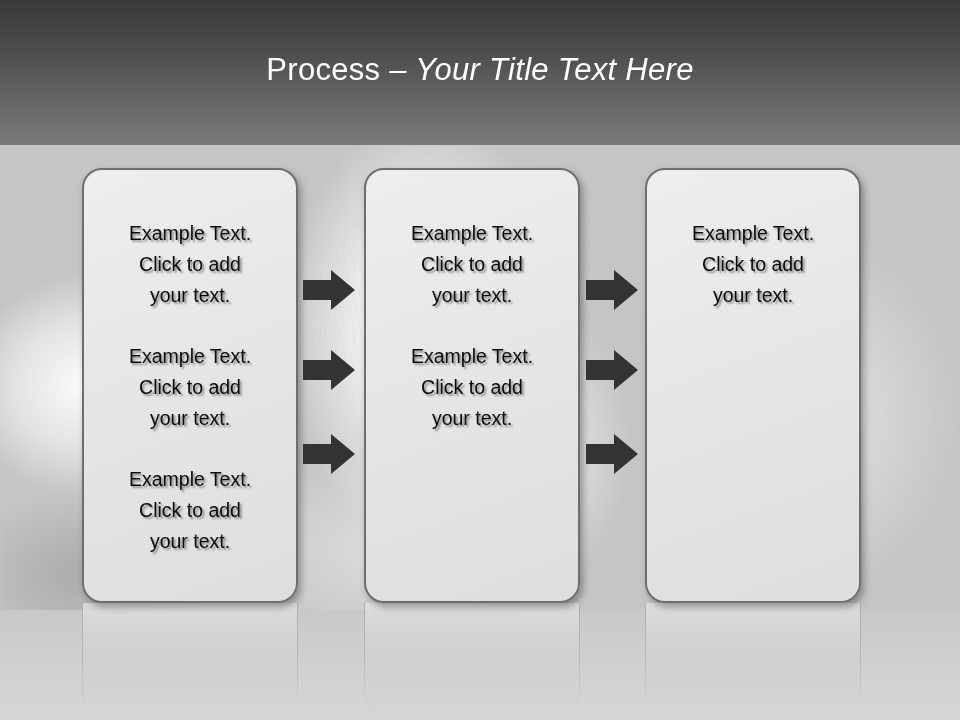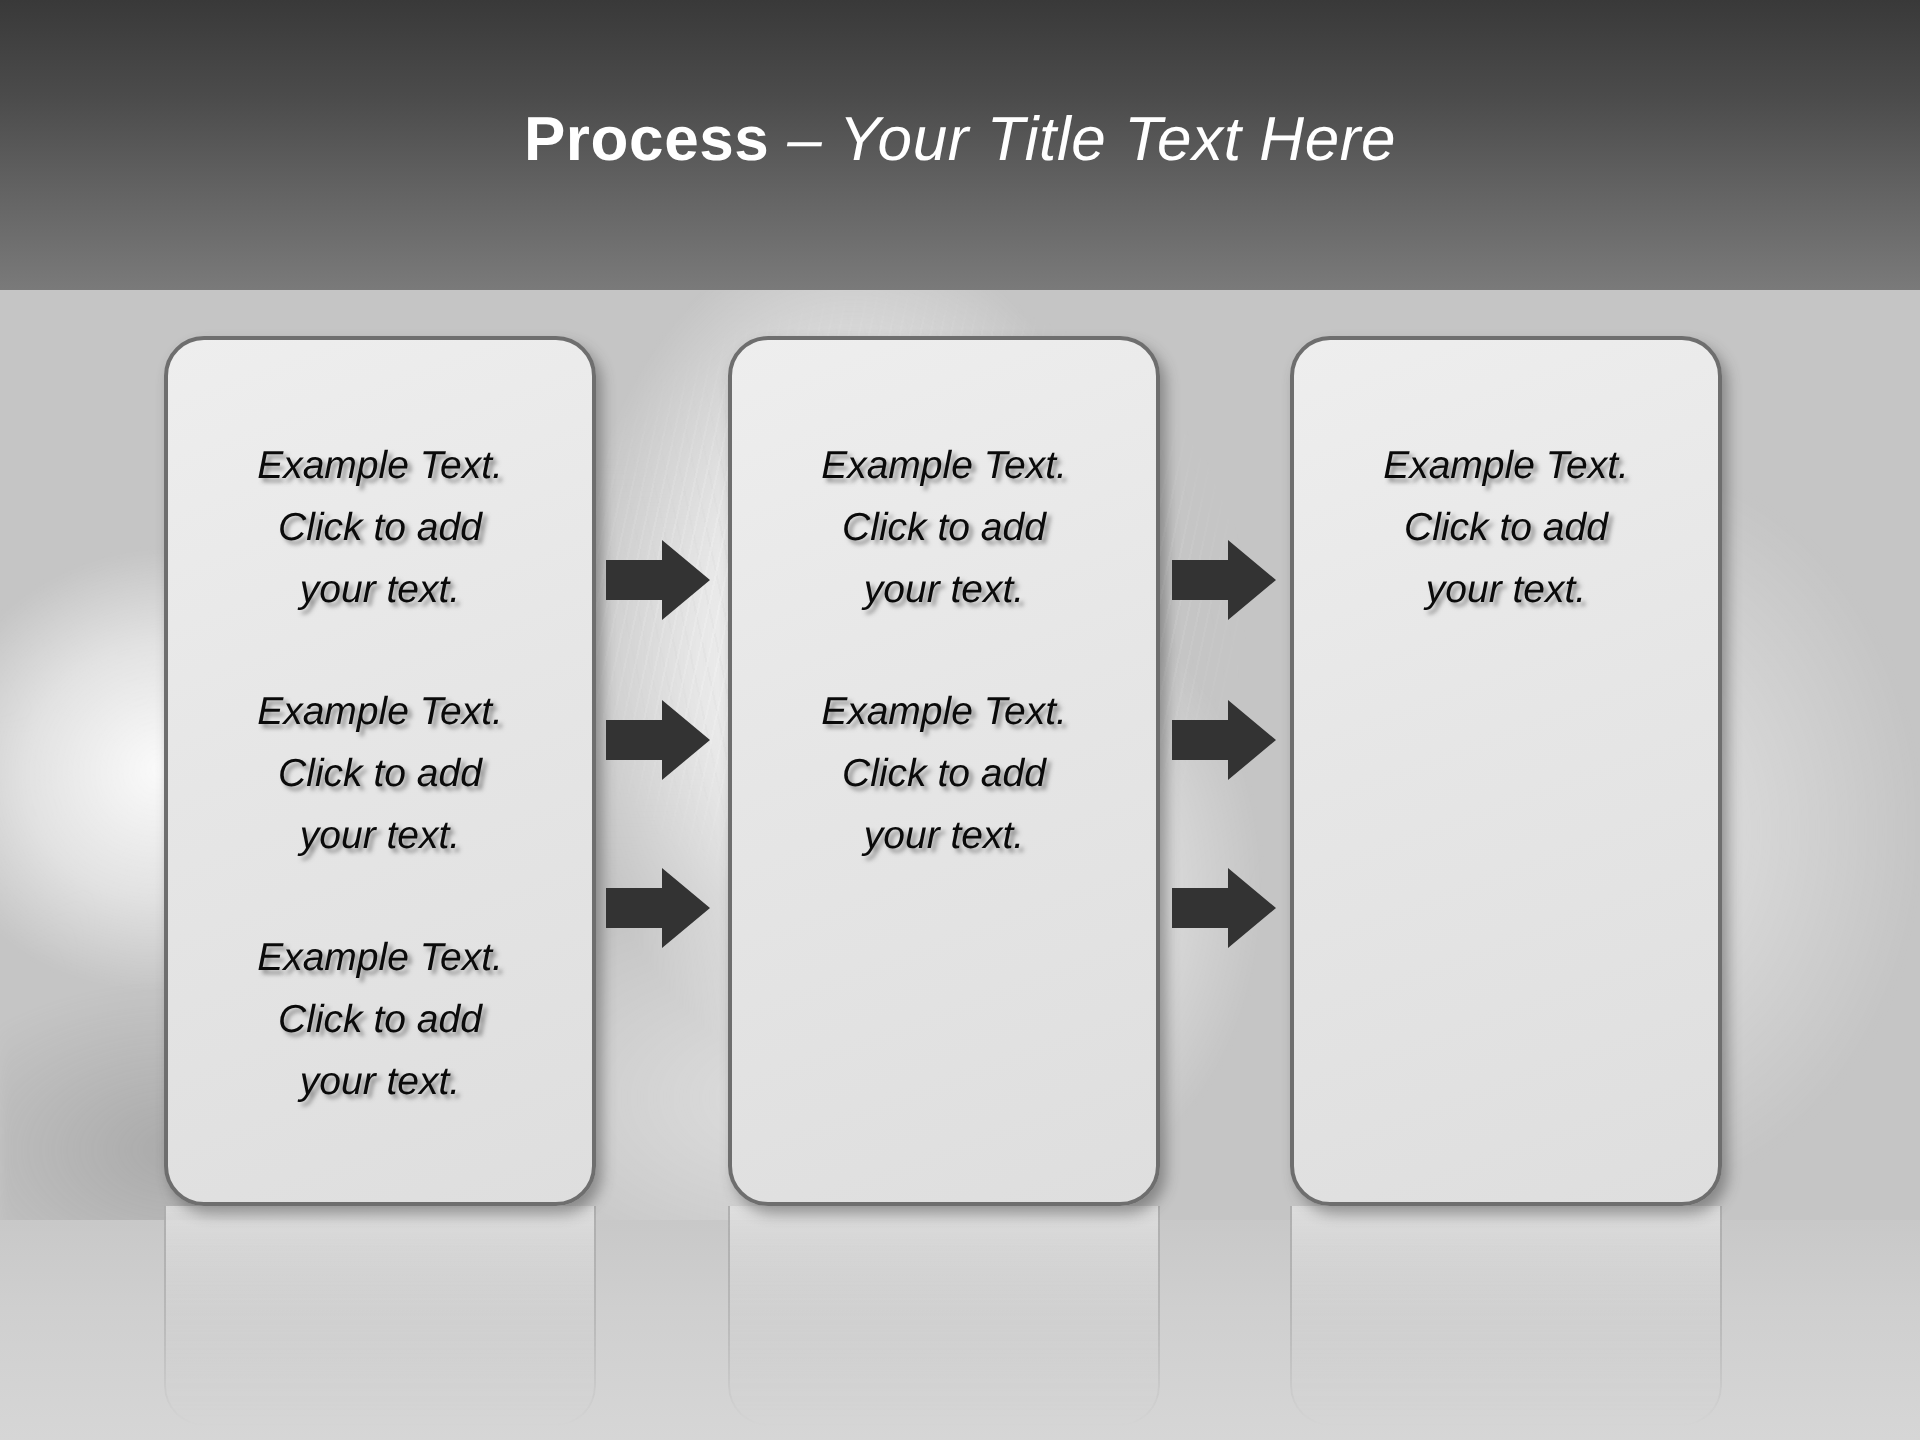--- a/index.html
+++ b/index.html
@@ -90,41 +90,40 @@
     position: absolute;
     left: 0; top: 50px;
     width: 960px;
     text-align: center;
     color: #ffffff;
     font-size: 31px;
     line-height: 40px;
     letter-spacing: 0.3px;
     white-space: pre;
   }
-  .header-title .strong { font-weight: bold; }
+  .header-title .strong { font-weight: normal; }
   .header-title .rest   { font-weight: normal; font-style: italic; }
 
   
   .box {
     position: absolute;
     box-sizing: border-box;
     border: 2px solid #6e6e6e;
     border-radius: 20px;
     background: linear-gradient(160deg, #eeeeee 0%, #e6e6e6 45%, #dedede 100%);
     box-shadow: 3px 4px 7px rgba(60,60,60,0.45);
     overflow: hidden;
   }
   .box-text {
     position: absolute;
     left: 12px;
     right: 12px;
     top: 48px;
     text-align: center;
     color: #0a0a0a;
-    font-style: italic;
     font-size: 19.5px;
     line-height: 31px;
     text-shadow: 2px 2px 2px rgba(110,110,110,0.75);
   }
   .para { margin: 0 0 30px 0; white-space: pre-line; }
   .para:last-child { margin-bottom: 0; }
 
   
   .box-reflection {
     position: absolute;

